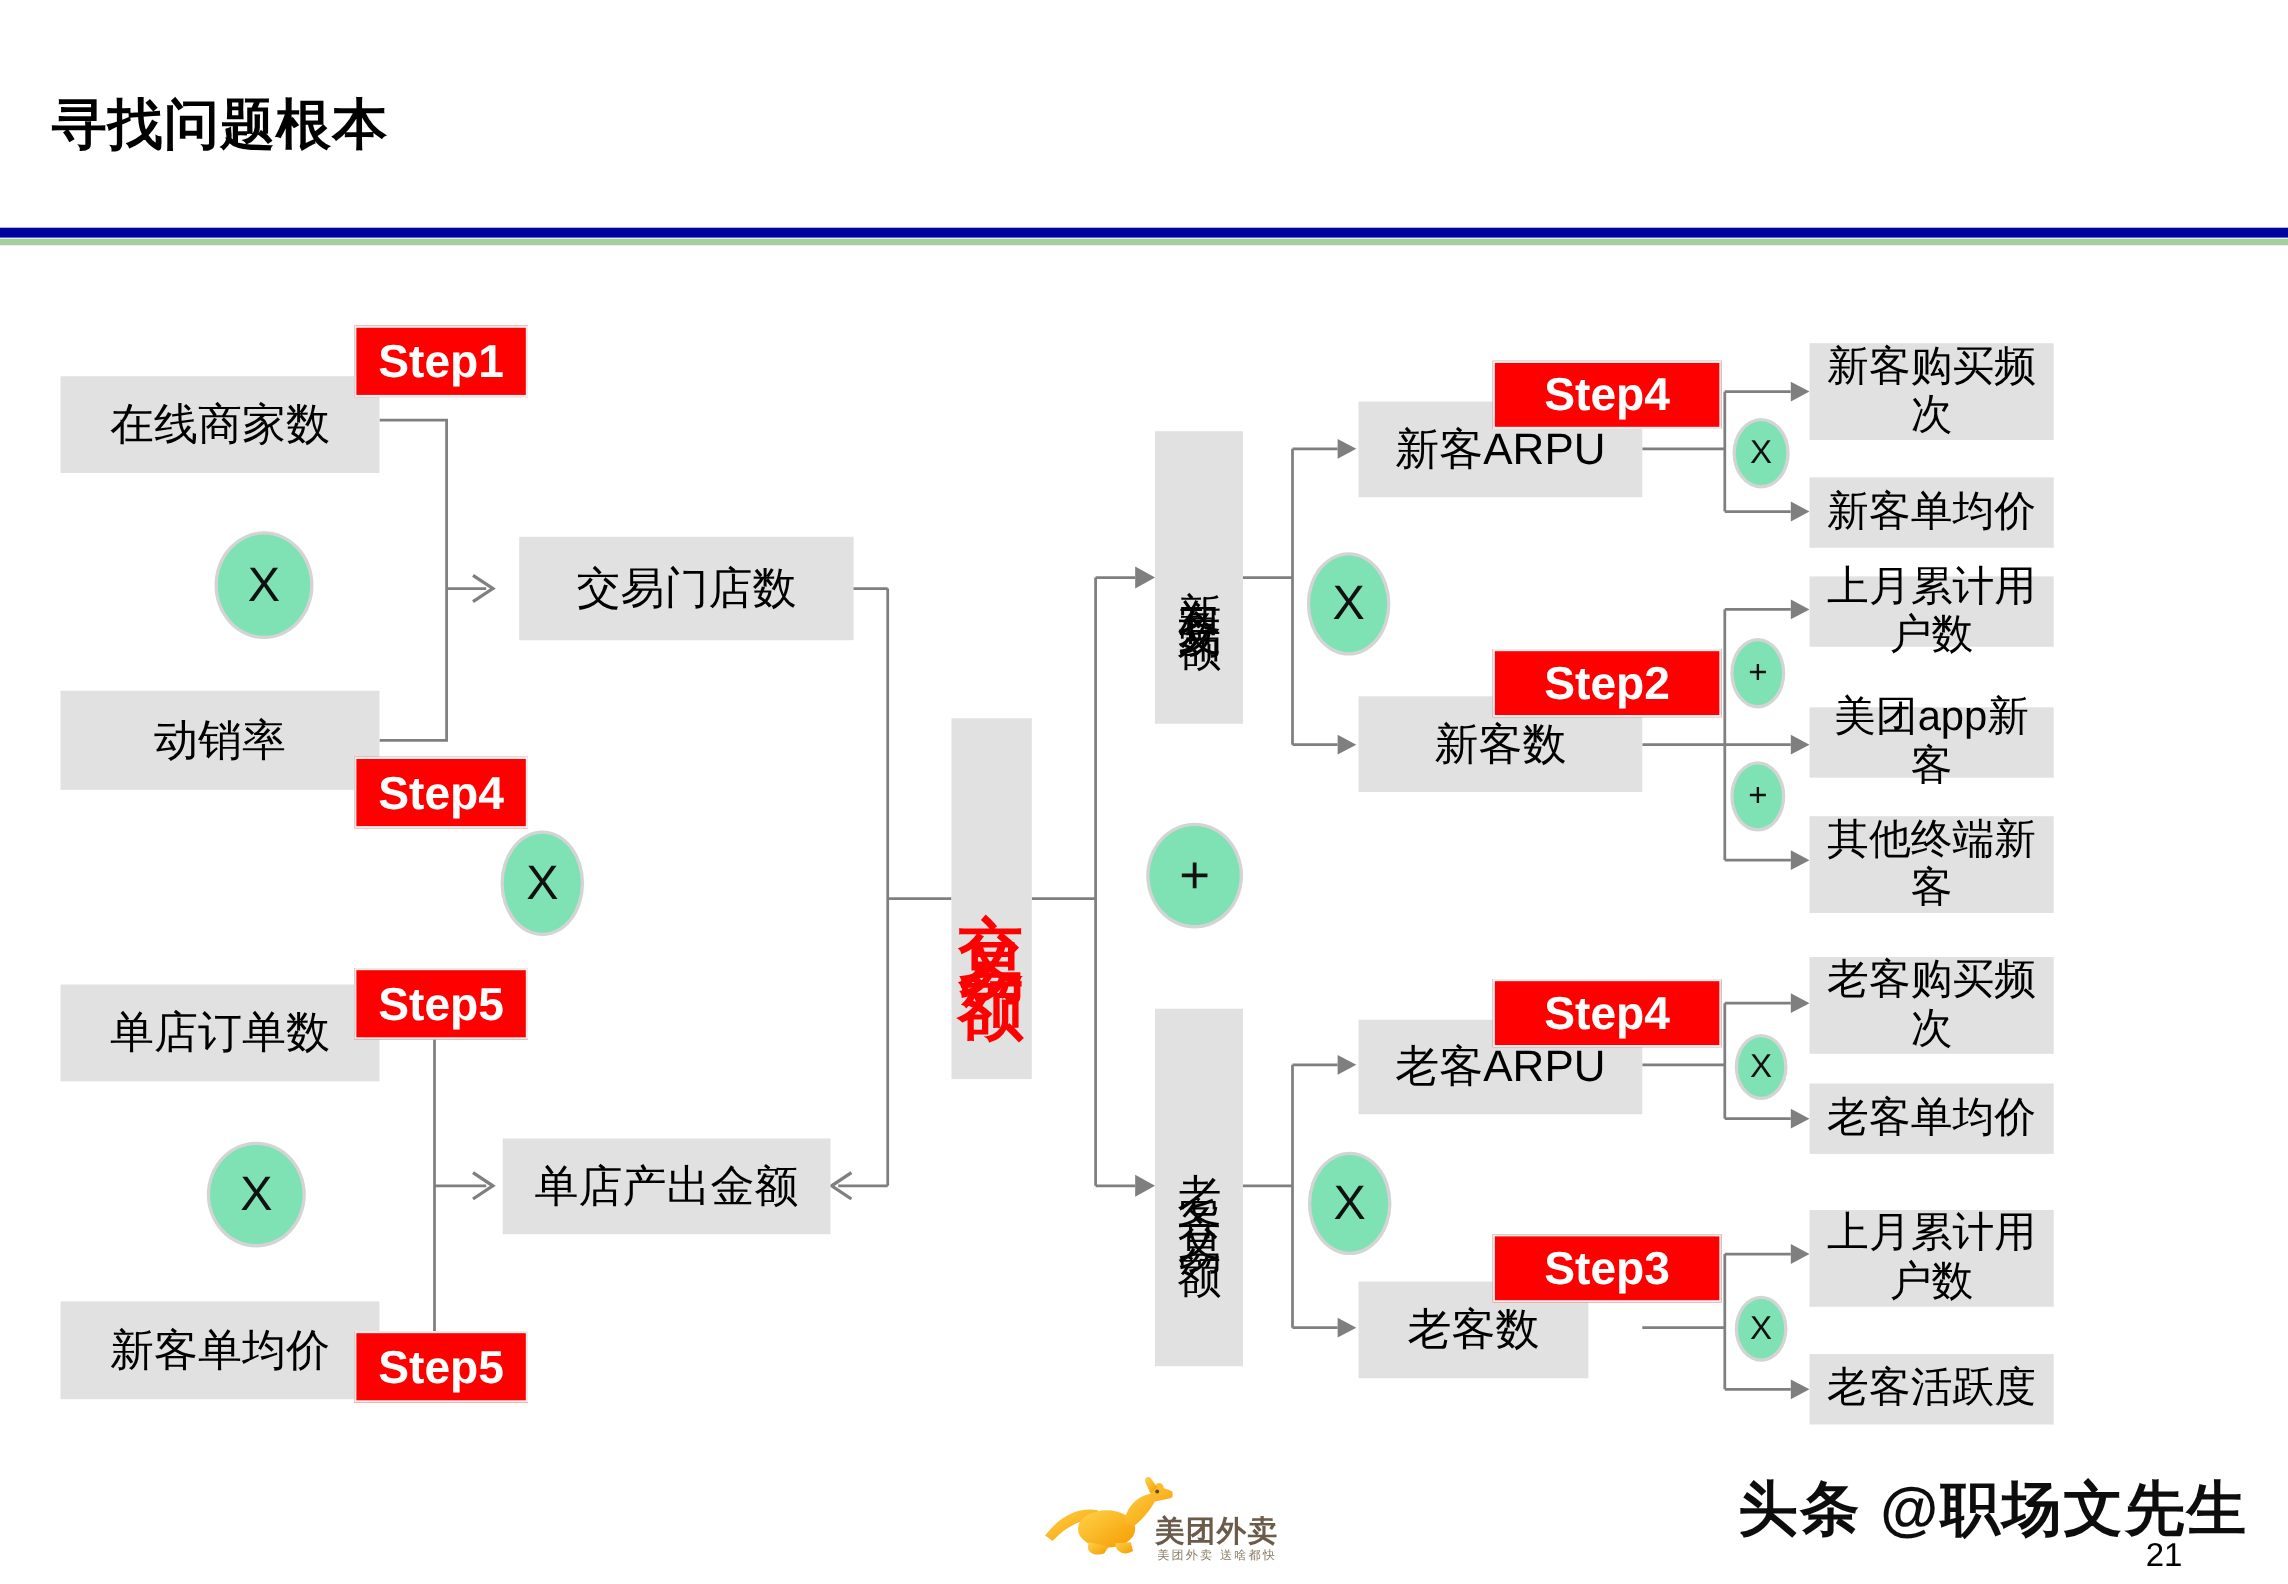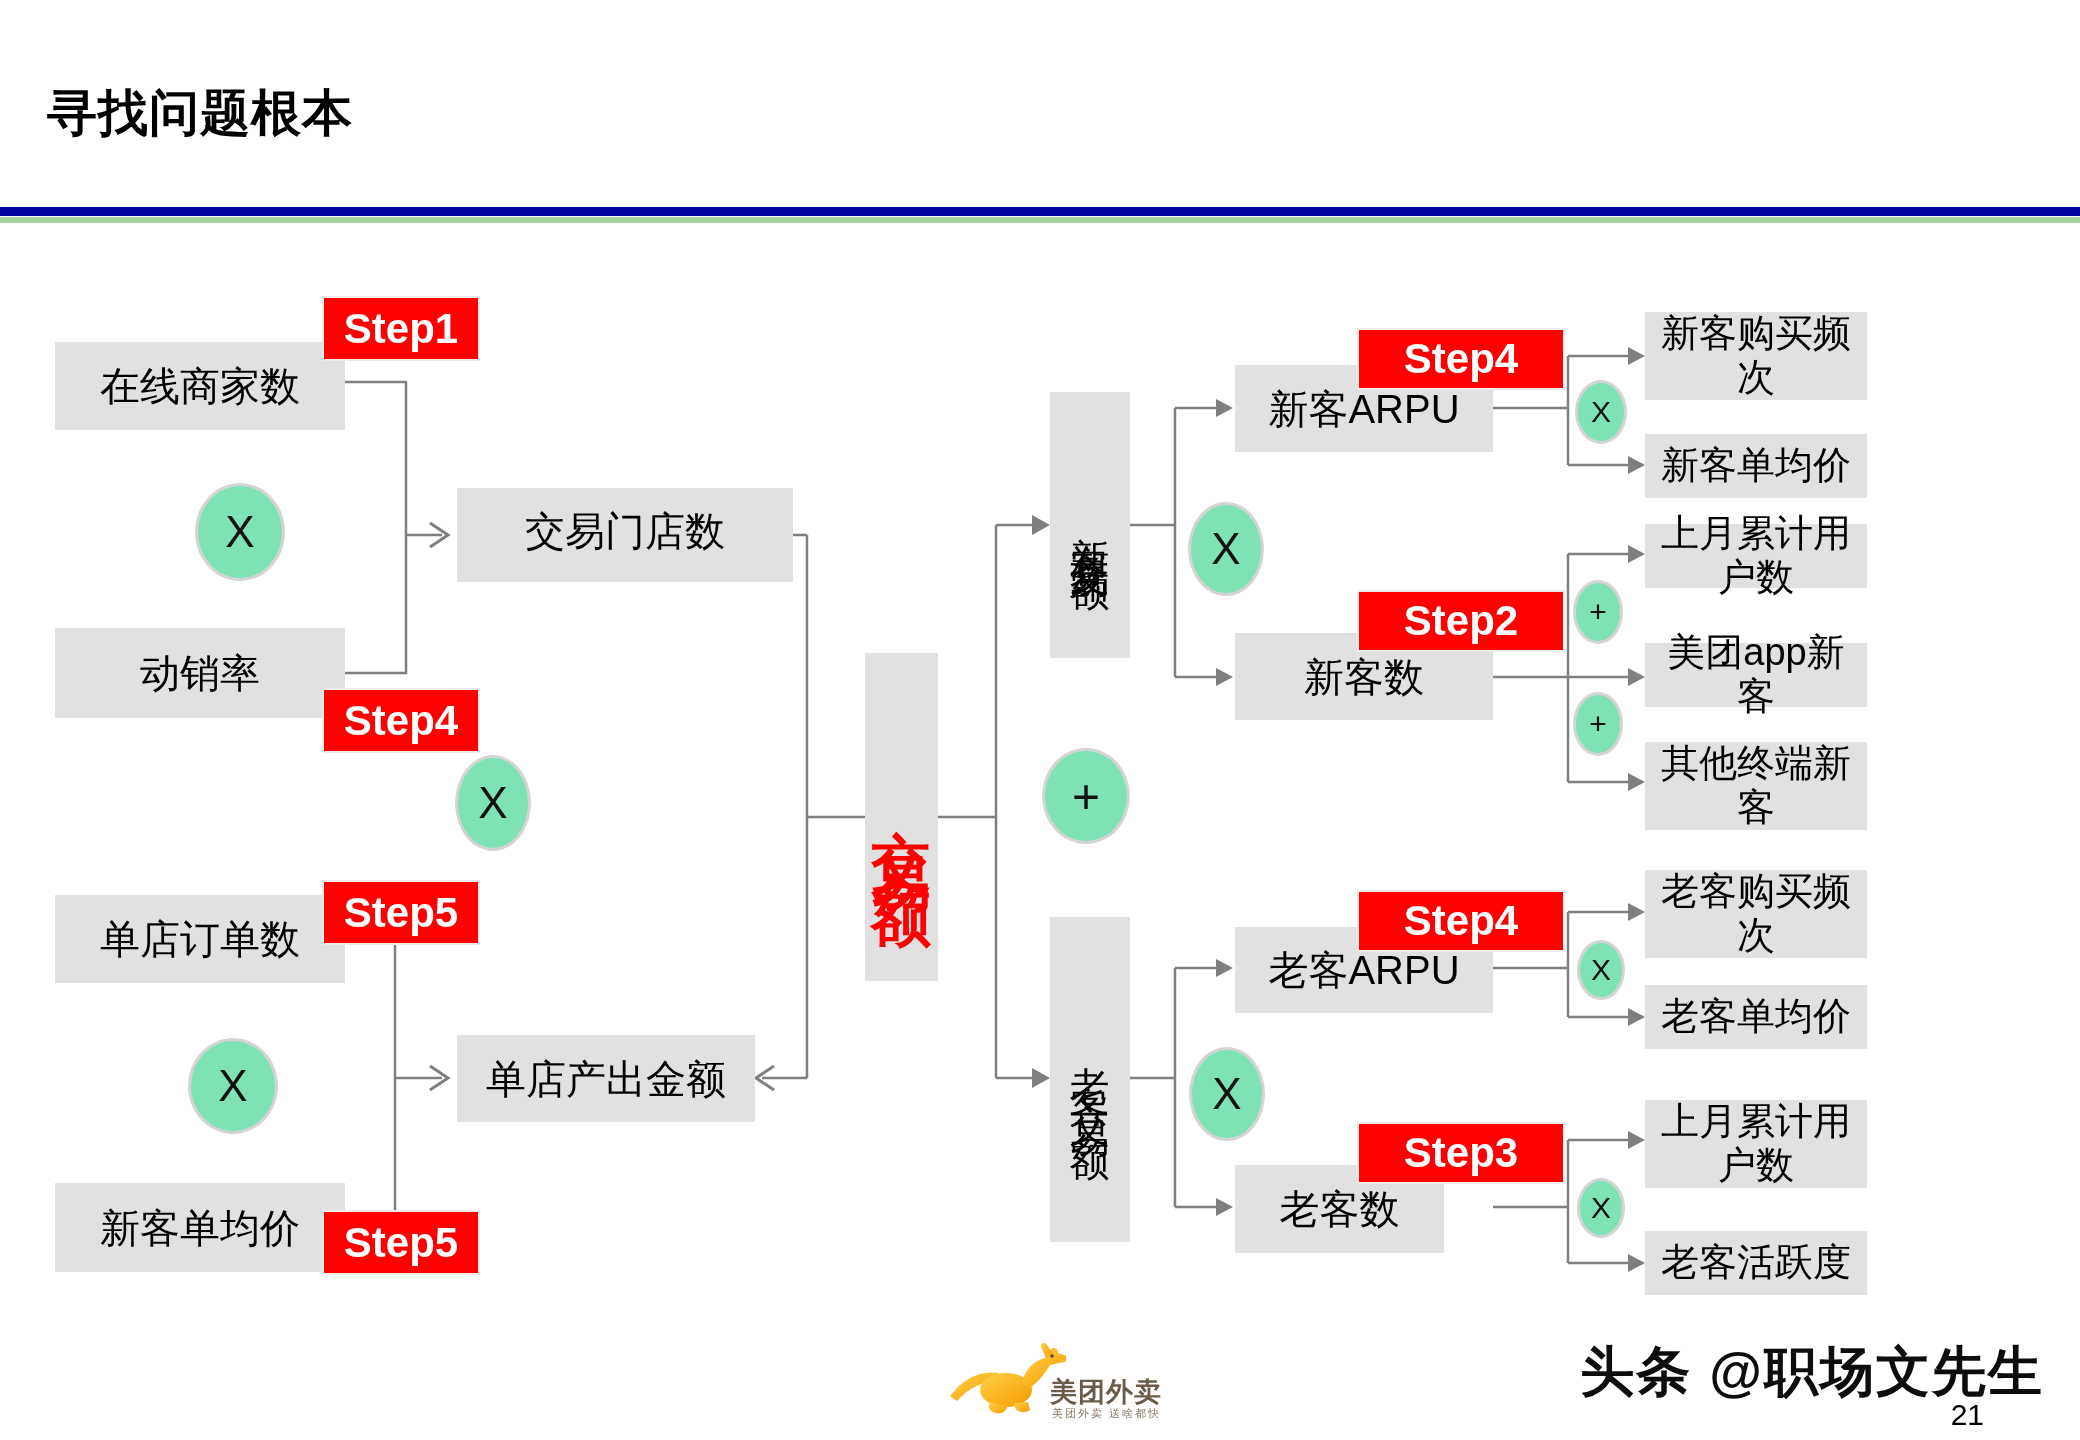--- a/index.html
+++ b/index.html
@@ -137,21 +137,21 @@
   <div class="badge" style="left:322px;top:688px;width:158px;height:65px;">Step4</div>
 
   <div class="box" style="left:55px;top:895px;width:290px;height:88px;">单店订单数</div>
   <div class="badge" style="left:322px;top:880px;width:158px;height:65px;">Step5</div>
 
   <div class="op" style="left:188px;top:1038px;width:90px;height:96px;">X</div>
 
   <div class="box" style="left:55px;top:1183px;width:290px;height:89px;">新客单均价</div>
   <div class="badge" style="left:322px;top:1210px;width:158px;height:65px;">Step5</div>
 
-  <div class="box" style="left:457px;top:488px;width:336px;height:94px;font-family:Liberation Mono, monospace;">交易门店数</div>
+  <div class="box" style="left:472px;top:488px;width:304px;height:94px;">交易门店数</div>
   <div class="op" style="left:455px;top:755px;width:76px;height:96px;">X</div>
   <div class="box" style="left:457px;top:1035px;width:298px;height:87px;">单店产出金额</div>
 
   <div class="box root" style="left:865px;top:653px;width:73px;height:328px;">交易额</div>
 
   <div class="op" style="left:1042px;top:748px;width:88px;height:96px;font-size:48px;">+</div>
 
   <div class="box vbox" style="left:1050px;top:392px;width:80px;height:266px;letter-spacing:8px;">新客交易额</div>
   <div class="box vbox" style="left:1050px;top:917px;width:80px;height:325px;letter-spacing:18px;">老客交易额</div>
 

